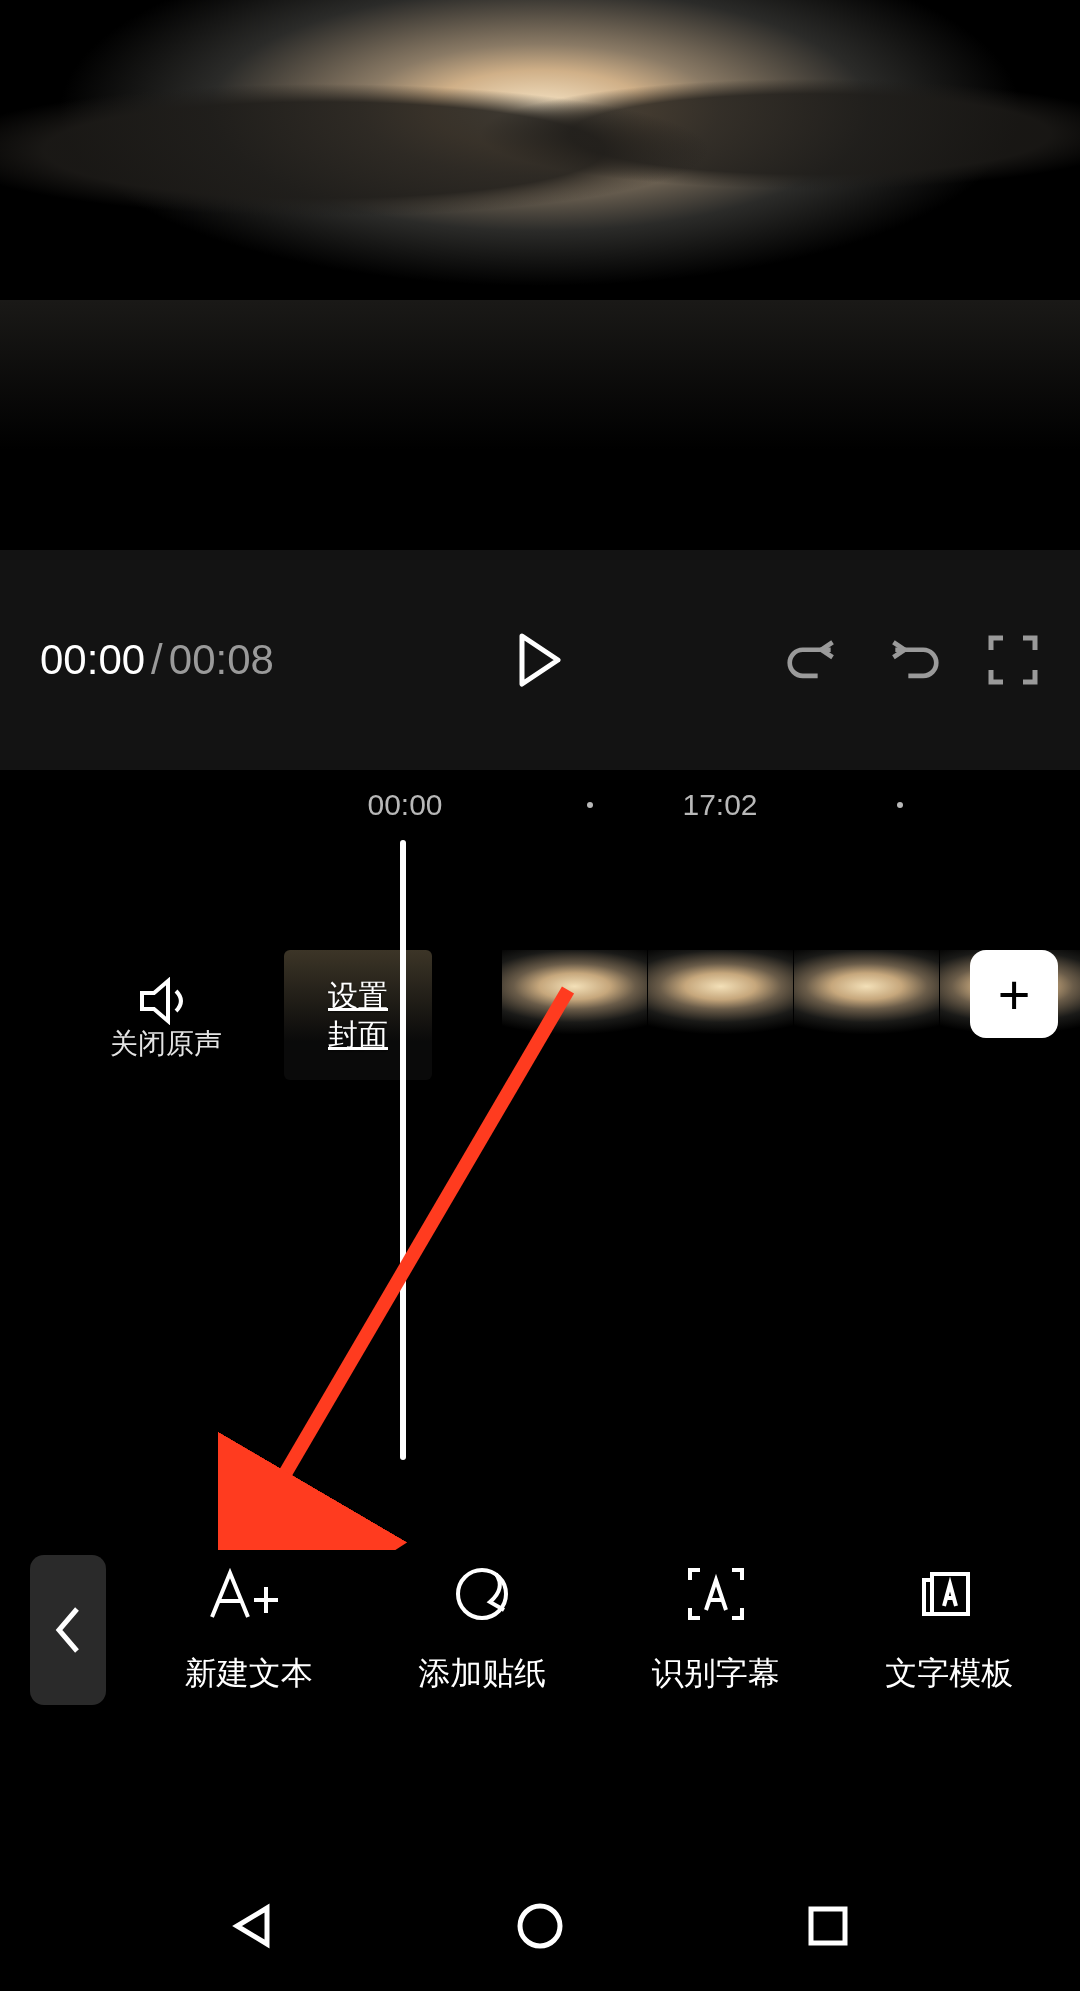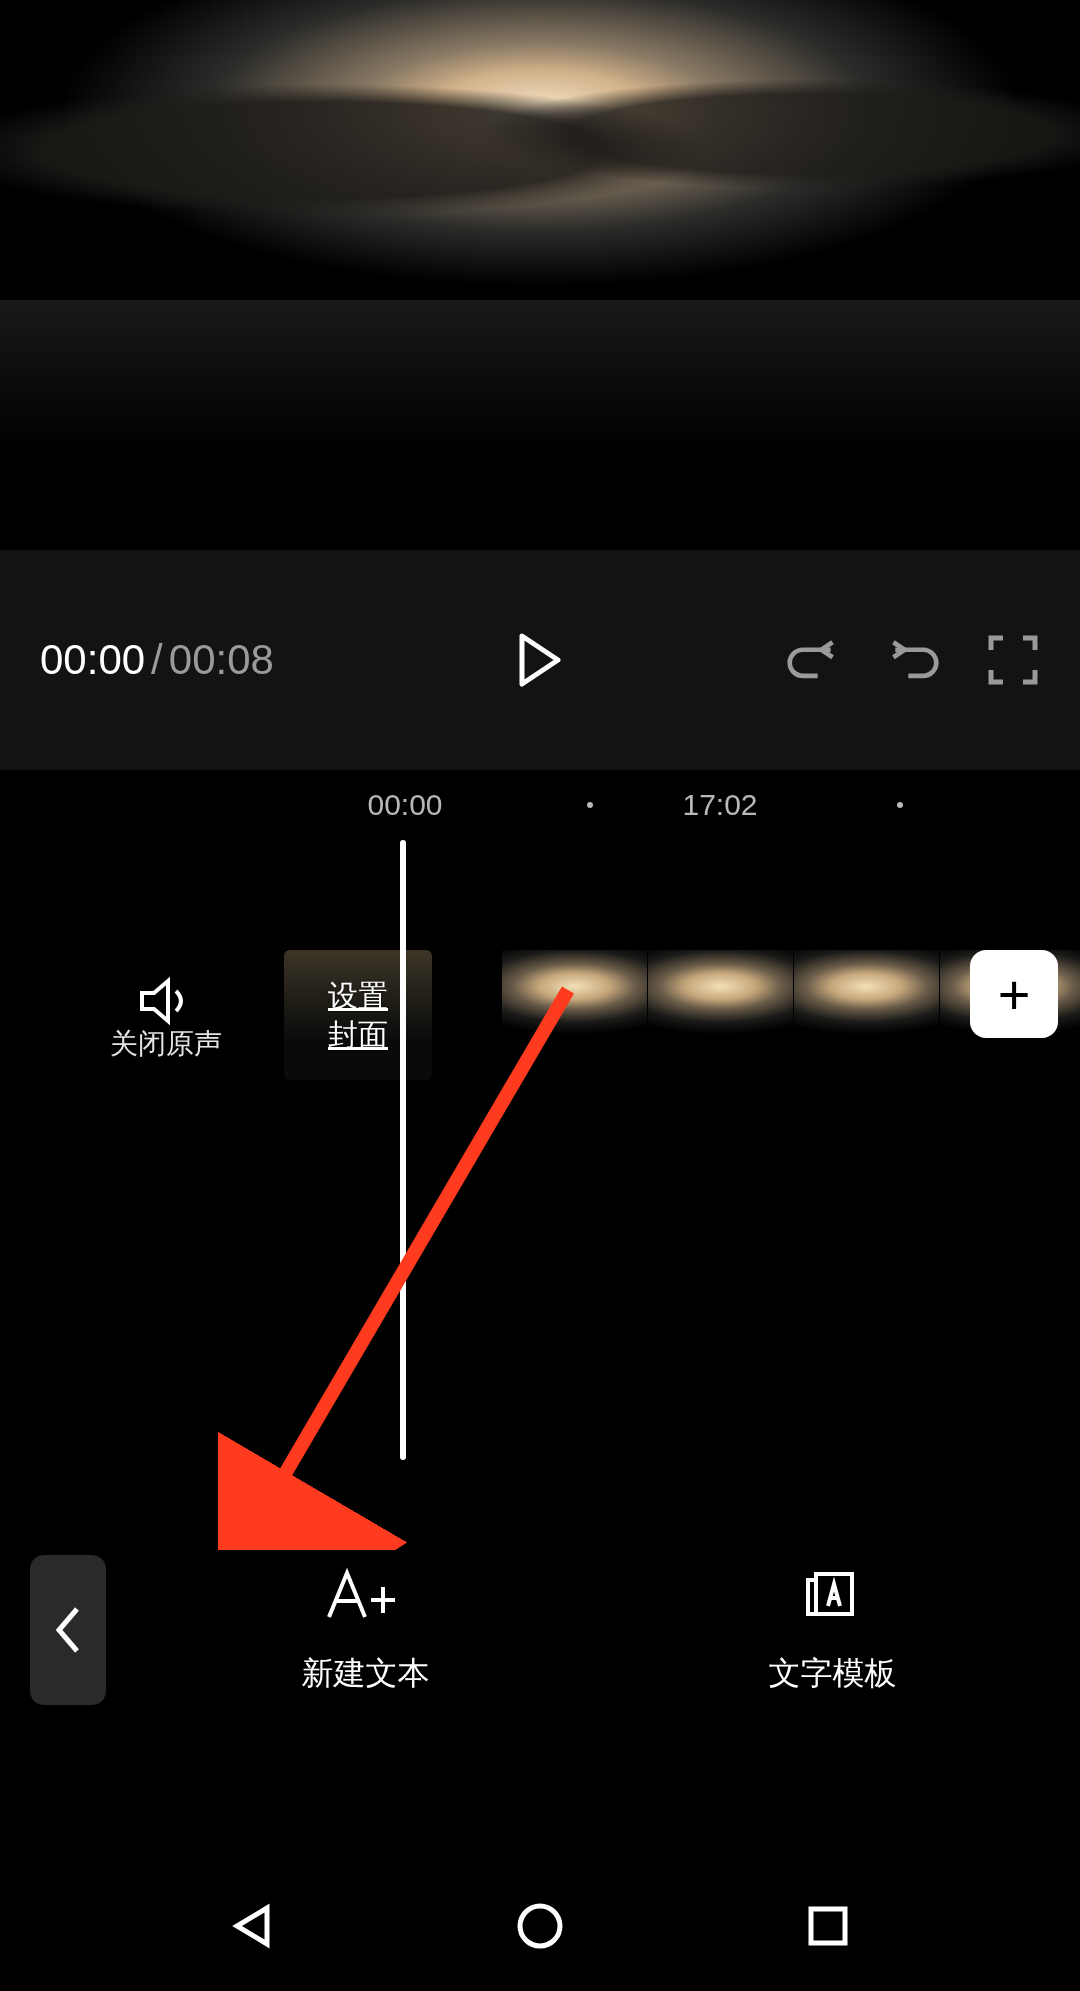--- a/index.html
+++ b/index.html
@@ -264,20 +264,41 @@
       <div class="ticon">
         <svg width="86" height="54" viewBox="0 0 86 54">
           <path d="M6 50 L24 6 L42 50 M12 34 H36"></path>
           <path d="M60 20 v26 M48 33 h24"></path>
         </svg>
       </div>
       <span>新建文本</span>
     </div>
     <div class="tool">
       <div class="ticon">
+        <svg width="56" height="56" viewBox="0 0 56 56">
+          <circle cx="28" cy="28" r="24"></circle>
+          <path d="M42 8 Q52 22 36 36 L50 44"></path>
+        </svg>
+      </div>
+      <span>添加贴纸</span>
+    </div>
+    <div class="tool">
+      <div class="ticon">
+        <svg width="60" height="56" viewBox="0 0 60 56">
+          <polyline points="4,14 4,4 14,4"></polyline>
+            <polyline points="46,4 56,4 56,14"></polyline>
+          <polyline points="56,42 56,52 46,52"></polyline>
+            <polyline points="14,52 4,52 4,42"></polyline>
+          <path d="M20 44 L30 14 L40 44 M24 34 H36"></path>
+        </svg>
+      </div>
+      <span>识别字幕</span>
+    </div>
+    <div class="tool">
+      <div class="ticon">
         <svg width="66" height="56" viewBox="0 0 66 56">
           <rect x="16" y="8" width="36" height="40"></rect>
           <path d="M16 14 H8 V48 H44"></path>
           <path d="M28 40 L34 18 L40 40 M30 32 H38"></path>
         </svg>
       </div>
       <span>文字模板</span>
     </div>
   </div>
 </div>

